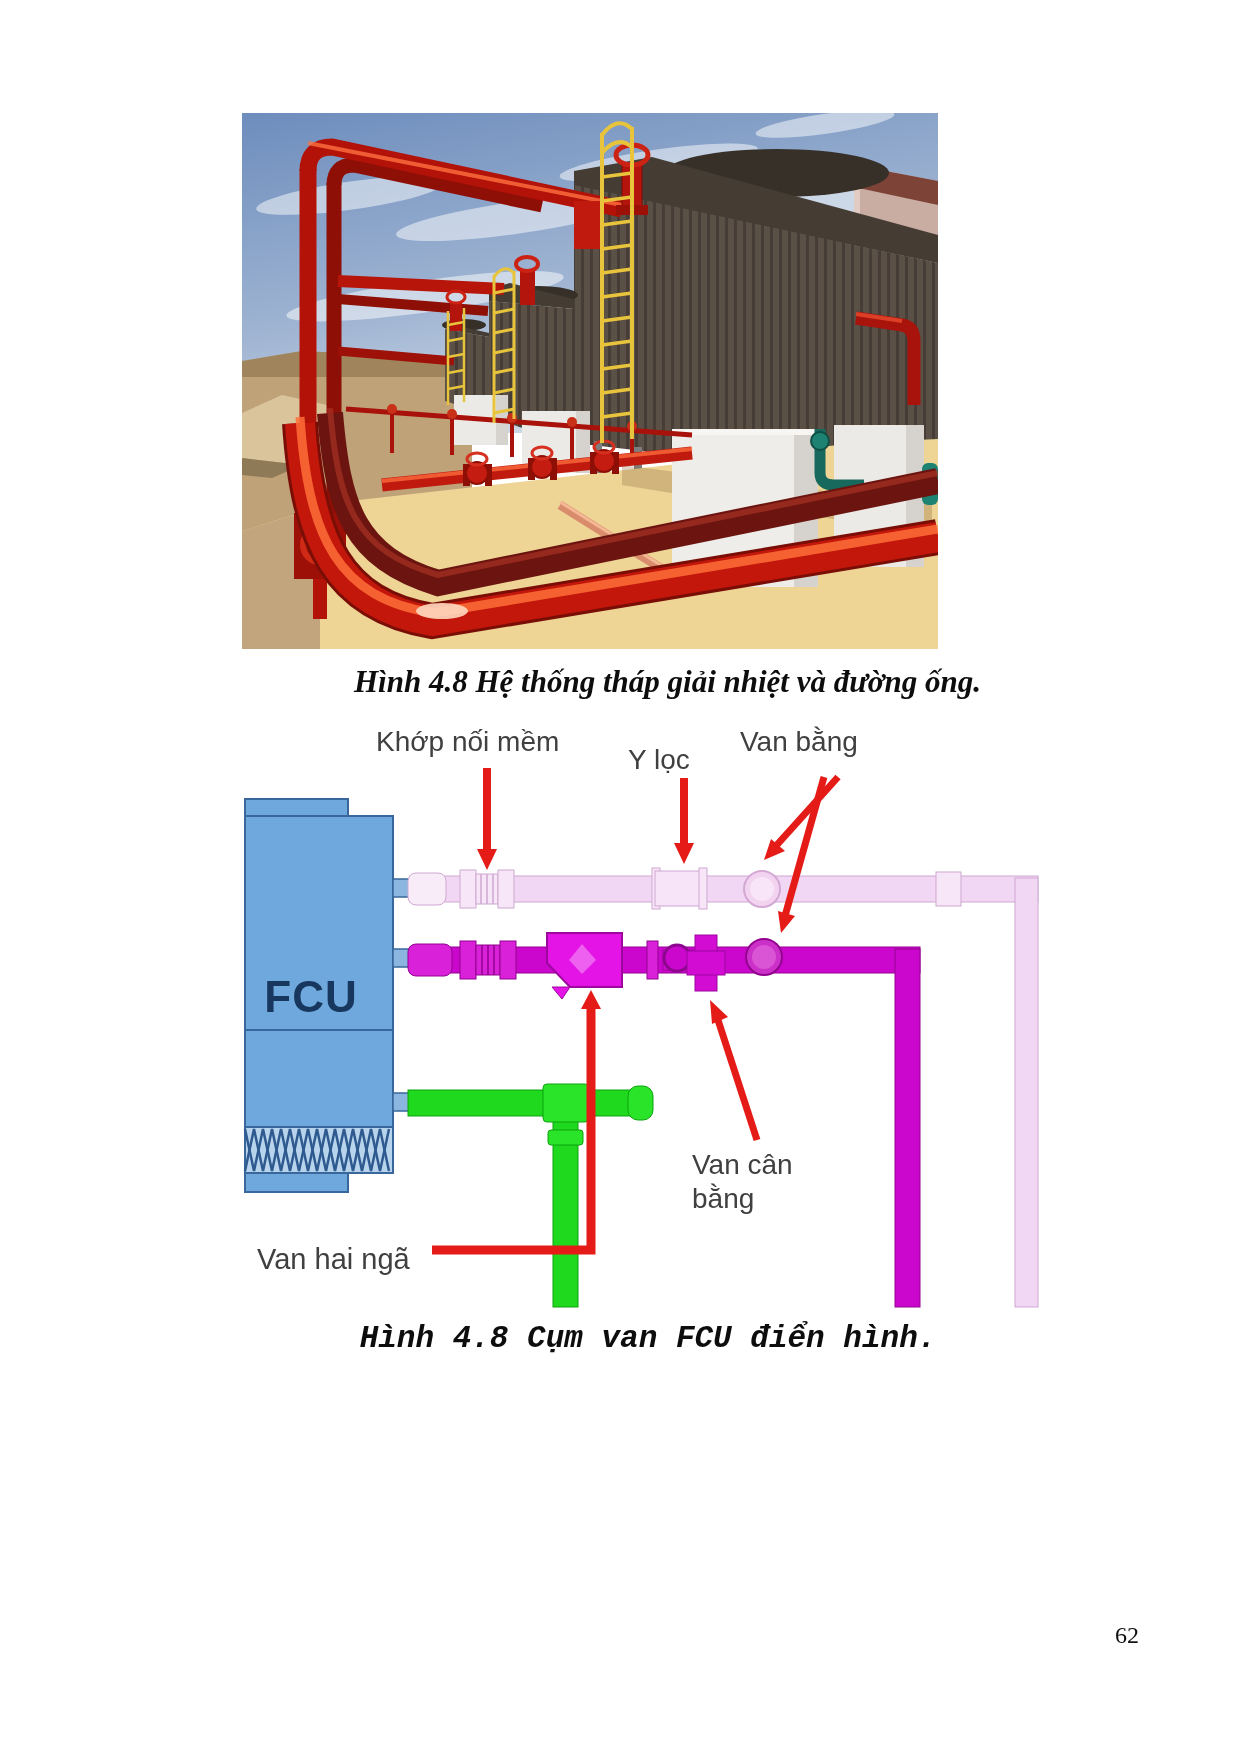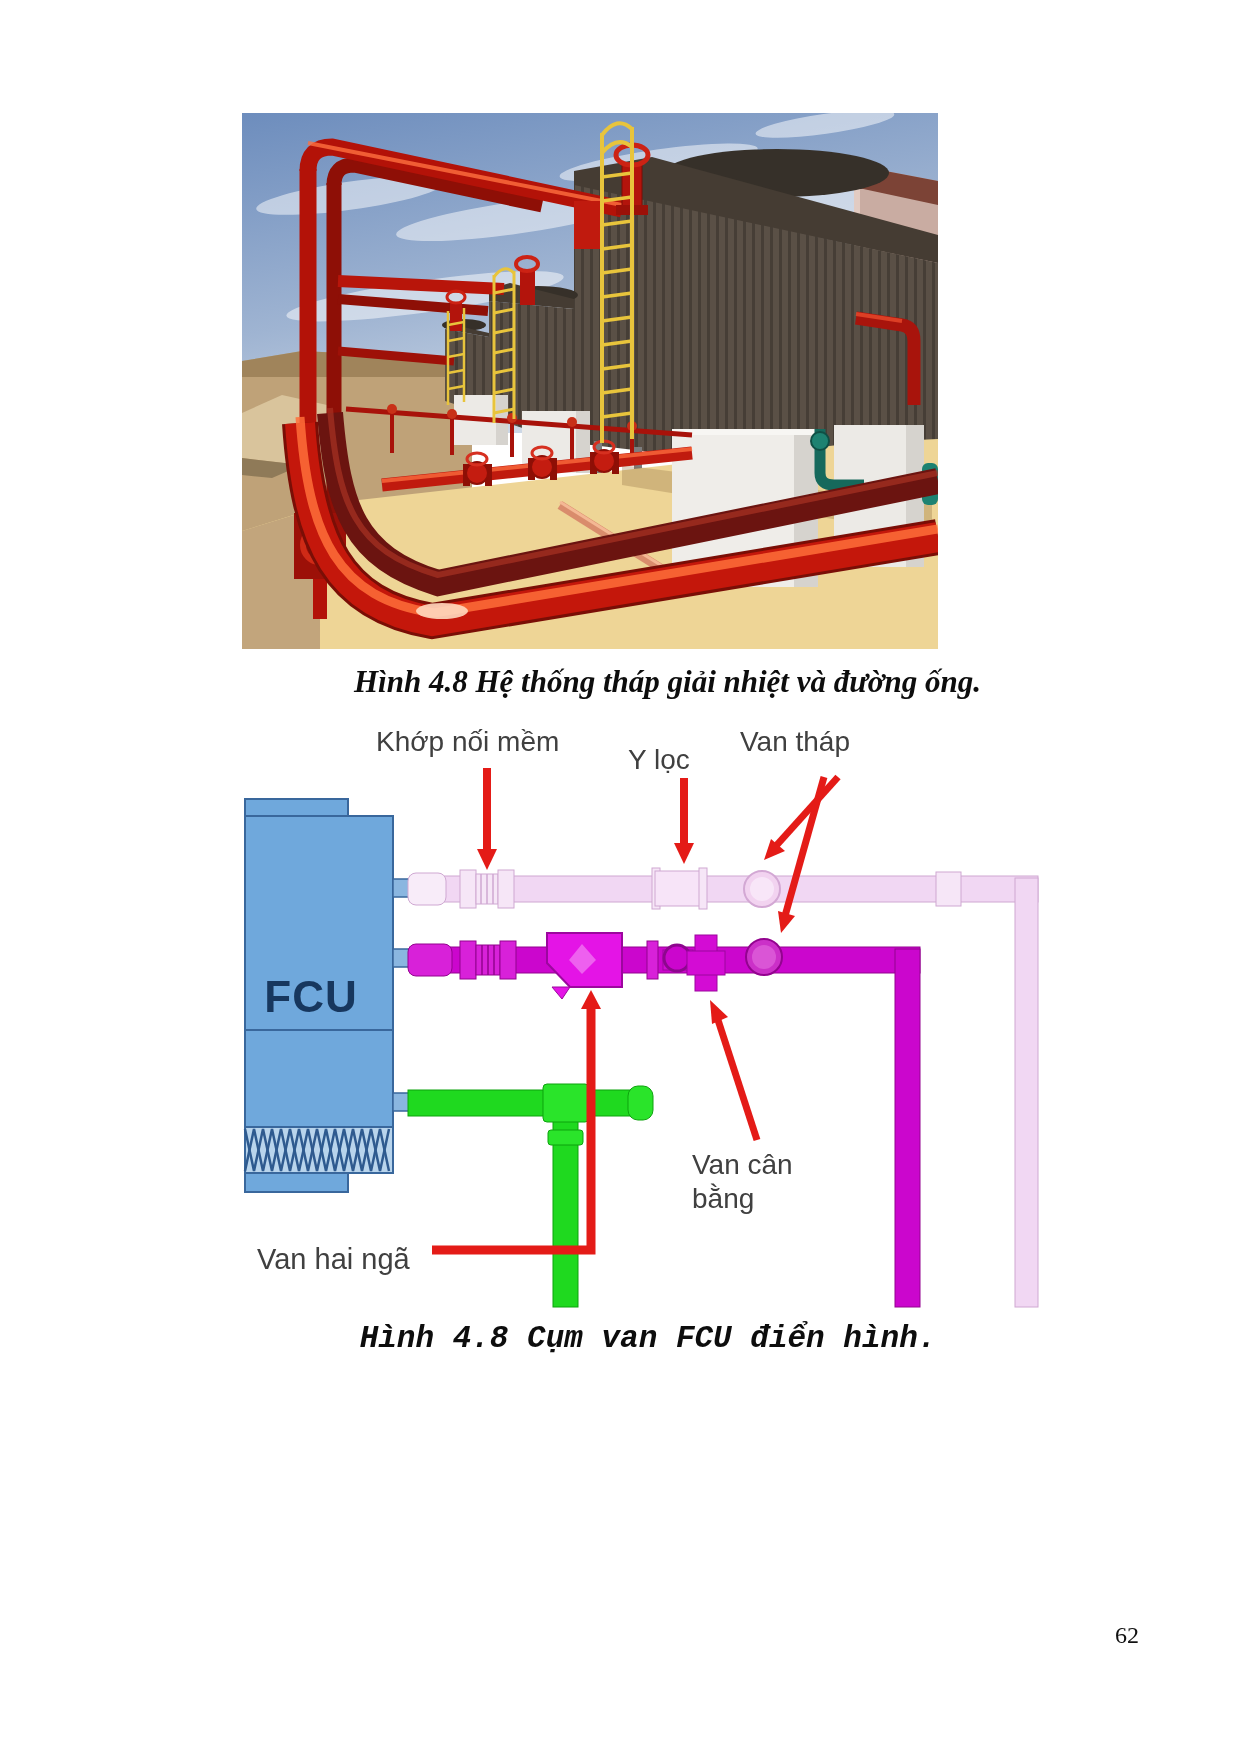--- a/index.html
+++ b/index.html
@@ -287,21 +287,21 @@
   </g>
 </svg>
 </div>
 
 <div class="abs fcu-text" style="left:245px;top:972px;width:132px;">FCU</div>
 
 <div class="abs dlabel" style="left:376px;top:725px;width:220px;">Khớp nối mềm</div>
 
 <div class="abs dlabel" style="left:628px;top:743px;width:120px;">Y lọc</div>
 
-<div class="abs dlabel" style="left:740px;top:725px;width:140px;">Van tháp</div>
+<div class="abs dlabel" style="left:740px;top:725px;width:140px;">Van bằng</div>
 
 <div class="abs dlabel" style="left:692px;top:1148px;width:130px;">Van cân bằng</div>
 
 <div class="abs dlabel" style="left:257px;top:1242px;width:180px;font-size:29px;">Van hai ngã</div>
 
 <div class="abs caption" style="left:348px;top:1321px;width:600px;font-family:Liberation Mono, monospace;">Hình 4.8 Cụm van FCU điển hình.</div>
 
 <div class="abs pagenum" style="left:1097px;top:1622px;width:60px;">62</div>
 
 </body></html>

